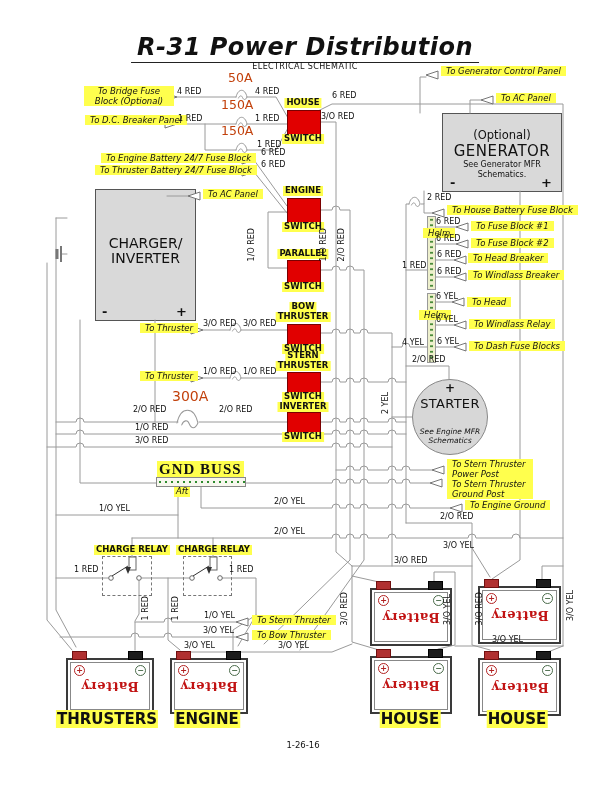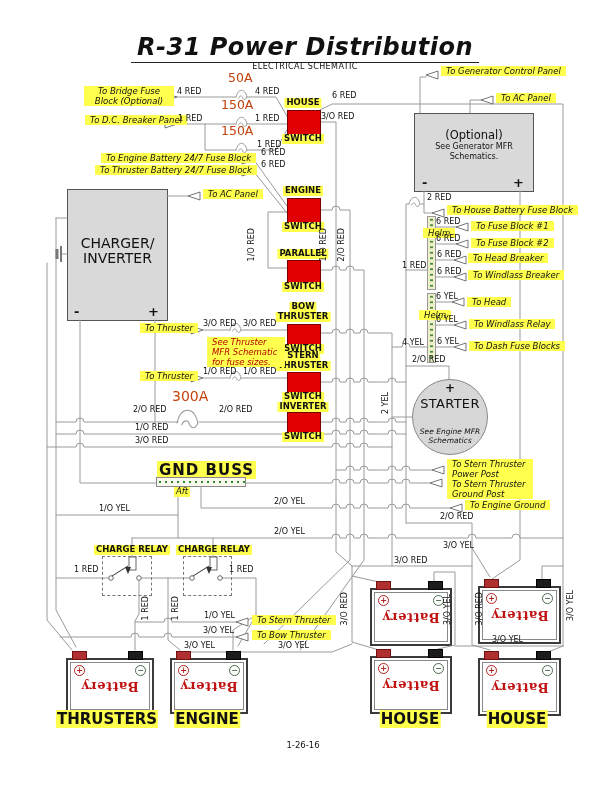--- a/index.html
+++ b/index.html
@@ -17,21 +17,21 @@
   .co.wrap{white-space:normal;text-align:center;}
   .co.wrapl{white-space:normal;text-align:left;}
   .co.red{color:#b30000;}
   .tag{position:absolute;z-index:3;background:#ffff4d;font-weight:bold;font-size:8.5px;
        padding:0 2px;white-space:nowrap;line-height:1.15;}
   .ctr{transform:translateX(-50%);}
   .wl{position:absolute;z-index:3;font-size:8px;white-space:nowrap;color:#111;}
   .wl.v{writing-mode:vertical-rl;transform:rotate(180deg);}
   .amp{position:absolute;z-index:3;font-size:12.5px;color:#c2410c;white-space:nowrap;}
   .sw{position:absolute;z-index:3;background:#e10000;border:1px solid #7a0000;}
-  .gbox{position:absolute;background:#d9d9d9;border:1.5px solid #555;text-align:center;z-index:1;}
+  .gbox{position:absolute;background:#d9d9d9;border:1.5px solid #555;text-align:center;z-index:1;margin-left:28px;}
   .gbox .nm{font-size:15px;letter-spacing:.5px;}
   .gbox .nt{font-size:8px;line-height:1.25;}
   .pole{position:absolute;font-size:13px;font-weight:bold;z-index:3;}
   .starter{position:absolute;left:412px;top:379px;width:74px;height:74px;border-radius:50%;
            background:#d7d7d7;border:1px solid #888;text-align:center;z-index:1;}
   .starter .nm{font-size:13px;margin-top:12px;letter-spacing:.3px;}
   .starter .nt{font-size:7.5px;font-style:italic;line-height:1.2;}
   .starter .pl{font-size:12px;font-weight:bold;margin-top:2px;line-height:1;}
   .dotbar-h{position:absolute;z-index:3;background-color:#f7f7ee;border:1px solid #888;
     background-image:radial-gradient(circle 1.4px at 3px 4px,#2e8b2e 98%,transparent 100%);
@@ -57,20 +57,21 @@
   .gndlbl{position:absolute;z-index:3;background:#ffff4d;font-weight:bold;font-size:15px;
           letter-spacing:1px;padding:0 2px;white-space:nowrap;}
 </style>
 </head>
 <body>
 
 <div id="page">
 
   <div class="gbox" style="left:414px;top:113px;width:118px;height:77px;">
     <div style="font-size:11.5px;margin-top:14px;">(Optional)</div>
+    <div class="nm">GENERATOR</div>
     <div class="nt" style="width:92px;margin:0 auto;">See Generator MFR Schematics.</div>
     <span class="pole" style="left:7px;bottom:1px;">-</span>
     <span class="pole" style="right:9px;bottom:1px;">+</span>
   </div>
 
   <div class="gbox" style="left:67px;top:189px;width:99px;height:130px;">
     <div style="font-size:14px;margin-top:46px;line-height:1.1;">
       <span>CHARGER/</span><br>
       <span>INVERTER</span>
     </div>
@@ -302,21 +303,21 @@
   <span class="tag ctr" style="left:303px;top:282px;">SWITCH</span>
   <span class="tag ctr" style="left:303px;top:302px;">BOW</span>
   <span class="tag ctr" style="left:303px;top:312px;">THRUSTER</span>
   <span class="tag ctr" style="left:303px;top:344px;">SWITCH</span>
   <span class="tag ctr" style="left:303px;top:351px;">STERN</span>
   <span class="tag ctr" style="left:303px;top:361px;">THRUSTER</span>
   <span class="tag ctr" style="left:303px;top:392px;">SWITCH</span>
   <span class="tag ctr" style="left:303px;top:402px;">INVERTER</span>
   <span class="tag ctr" style="left:303px;top:432px;">SWITCH</span>
 
-  <span class="gndlbl" style="left:157px;top:461px;">GND BUSS</span>
+  <span class="gndlbl" style="left:157px;top:461px;font-family:Liberation Serif, serif;">GND BUSS</span>
   <div class="dotbar-h" style="left:156px;top:477px;width:88px;height:8px;"></div>
   <span class="tag" style="left:174px;top:487px;font-weight:normal;font-style:italic;">Aft</span>
   <div class="dotbar-v" style="left:427px;top:216px;width:7px;height:72px;"></div>
   <div class="dotbar-v" style="left:427px;top:293px;width:7px;height:68px;"></div>
 
   <span class="tag" style="left:94px;top:545px;">CHARGE RELAY</span>
   <span class="tag" style="left:176px;top:545px;">CHARGE RELAY</span>
   <div class="relaybox" style="left:102px;top:556px;width:48px;height:38px;"></div>
   <div class="relaybox" style="left:183px;top:556px;width:47px;height:38px;"></div>
 
@@ -354,21 +355,20 @@
   <span class="co" style="left:423px;top:228px;">Helm</span>
   <span class="co" style="left:471px;top:221px;">To Fuse Block #1</span>
   <span class="co" style="left:471px;top:238px;">To Fuse Block #2</span>
   <span class="co" style="left:468px;top:253px;">To Head Breaker</span>
   <span class="co" style="left:468px;top:270px;">To Windlass Breaker</span>
   <span class="co" style="left:419px;top:310px;">Helm</span>
   <span class="co" style="left:467px;top:297px;">To Head</span>
   <span class="co" style="left:469px;top:319px;">To Windlass Relay</span>
   <span class="co" style="left:469px;top:341px;">To Dash Fuse Blocks</span>
   <span class="co" style="left:140px;top:323px;">To Thruster</span>
-  <span class="co wrapl red" style="left:207px;top:337px;width:68px;">See Thruster MFR Schematic for fuse sizes.</span>
   <span class="co" style="left:140px;top:371px;">To Thruster</span>
   <span class="co wrapl" style="left:447px;top:459px;width:76px;">To Stern Thruster Power Post</span>
   <span class="co wrapl" style="left:447px;top:479px;width:76px;">To Stern Thruster Ground Post</span>
   <span class="co" style="left:465px;top:500px;">To Engine Ground</span>
   <span class="co" style="left:252px;top:615px;">To Stern Thruster</span>
   <span class="co" style="left:252px;top:630px;">To Bow Thruster</span>
 
   <span class="wl" style="left:177px;top:87px;">4 RED</span>
   <span class="wl" style="left:255px;top:87px;">4 RED</span>
   <span class="wl" style="left:178px;top:114px;">1 RED</span>

